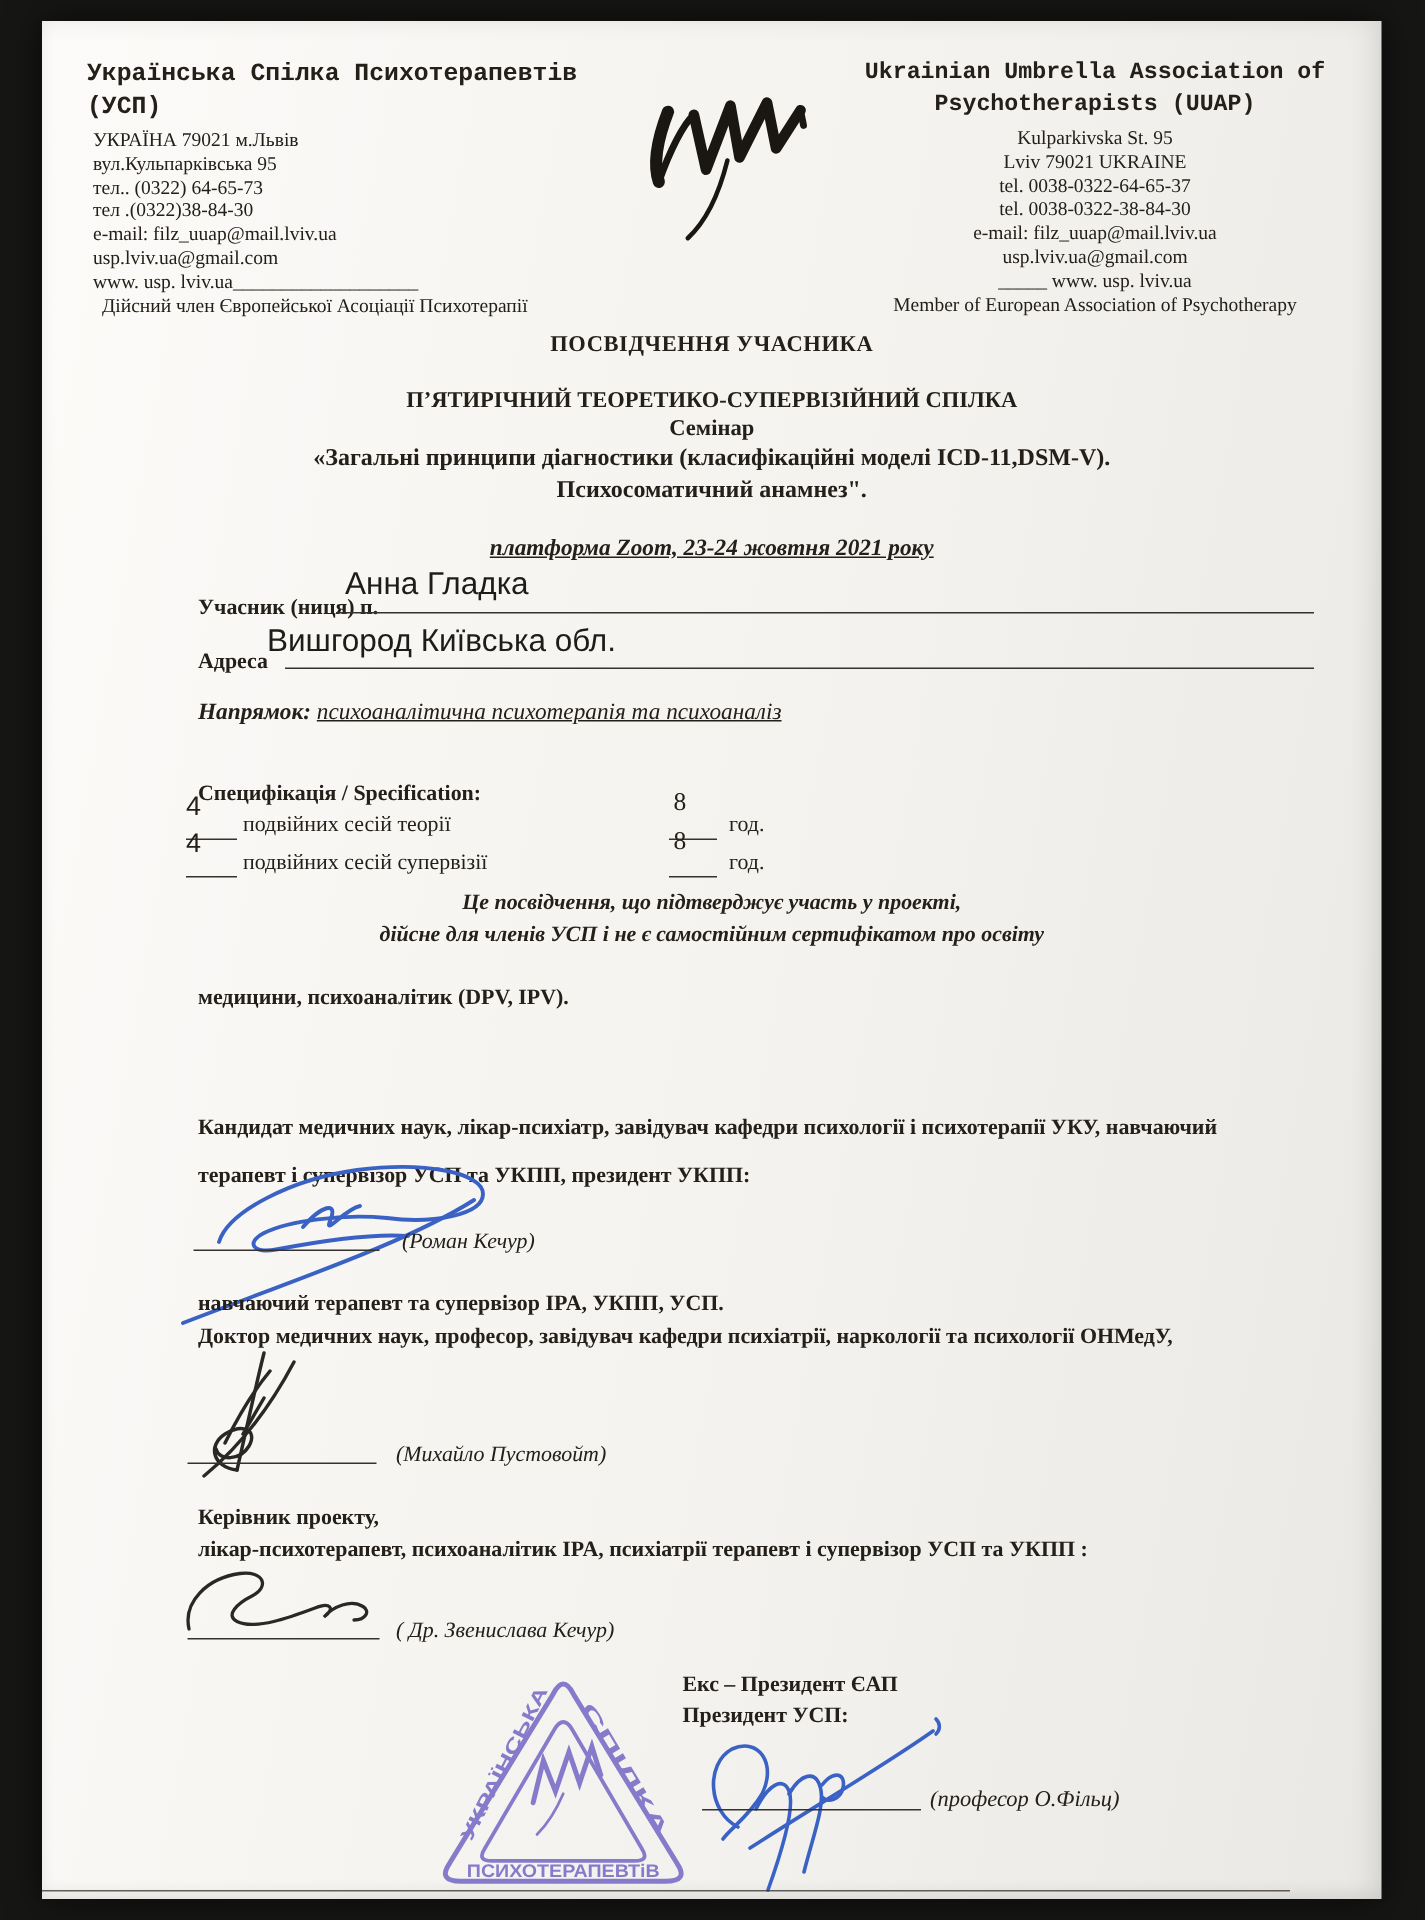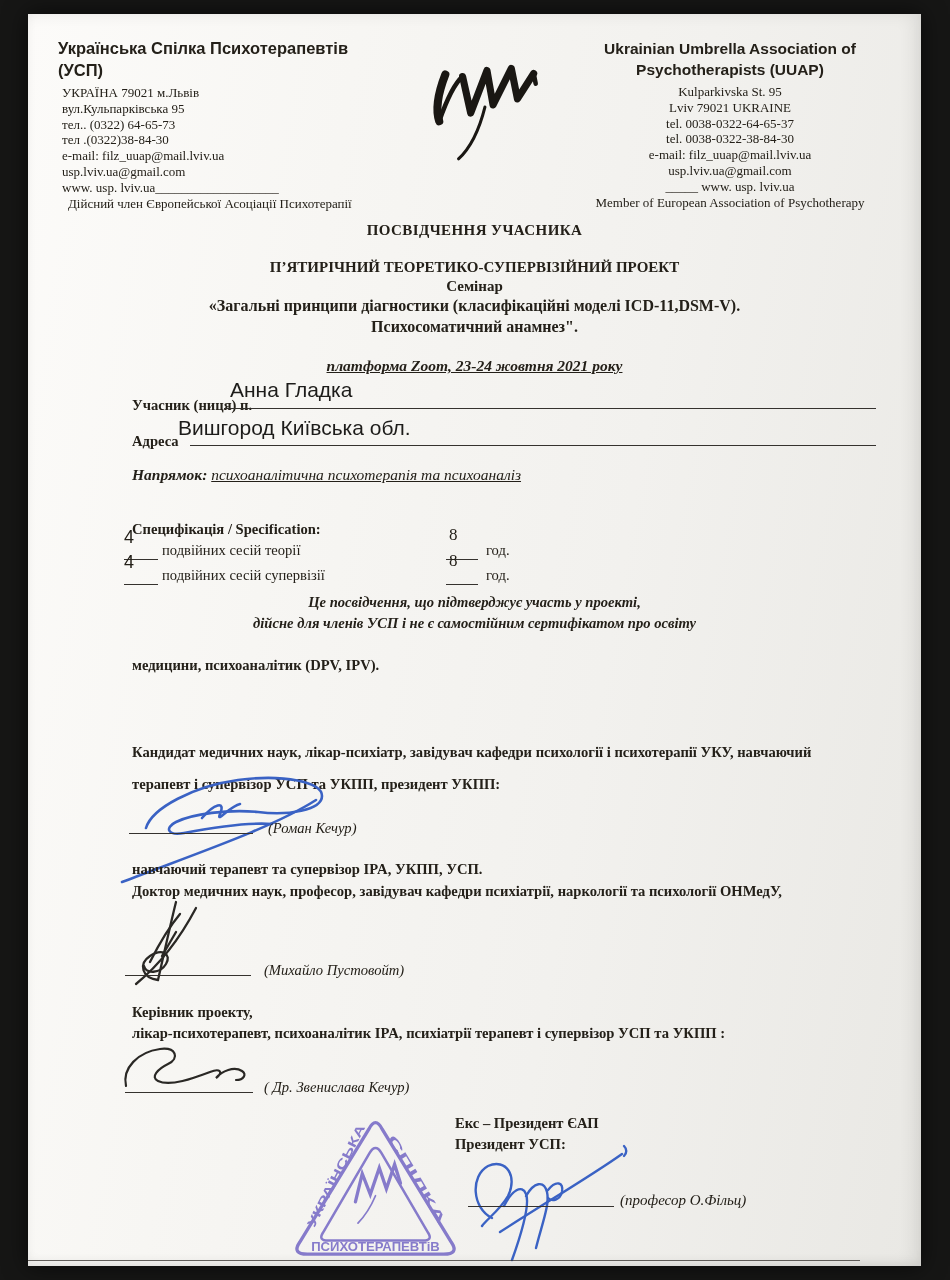--- a/index.html
+++ b/index.html
@@ -2,21 +2,21 @@
 <html><head>
 <meta charset="utf-8">
 <style>
   html,body{margin:0;padding:0;}
   body{width:950px;height:1280px;background:#161615;overflow:hidden;position:relative;
        font-family:"Liberation Serif","DejaVu Serif",serif;color:#242019;}
   .paper{position:absolute;left:28px;top:14px;width:893px;height:1252px;
          background:linear-gradient(100deg,#fcfbf9 0%,#f7f6f3 30%,#f2f1ee 62%,#e9e8e4 100%);
          box-shadow:0 0 22px rgba(0,0,0,.65), inset -8px 0 16px rgba(0,0,0,.07), inset 0 -4px 10px rgba(0,0,0,.05);}
   .abs{position:absolute;}
-  .serif{font-family:Liberation Sans, sans-serif;}
+  .serif{font-family:Liberation Mono, monospace;}
   .sans{font-family:"Liberation Sans","DejaVu Sans",sans-serif;}
   .b{font-weight:700;} .i{font-style:italic;}
   .ctr{left:0;right:0;text-align:center;}
   .fill{font-family:"Liberation Sans","DejaVu Sans",sans-serif;font-size:21px;color:#1d1c1a;}
   .rule{border-bottom:1.6px solid #35322e;height:0;}
   .contact{font-size:13px;line-height:15.8px;}
   .desc{font-size:14.6px;font-weight:700;line-height:22px;}
   .signame{font-size:14.6px;font-weight:400;font-style:italic;white-space:nowrap;}
   .underline-txt{text-decoration:underline;}
   svg{display:block;overflow:visible;}
@@ -66,21 +66,21 @@
       <div>tel. 0038-0322-64-65-37</div>
       <div>tel. 0038-0322-38-84-30</div>
       <div>e-mail: filz_uuap@mail.lviv.ua</div>
       <div>usp.lviv.ua@gmail.com</div>
       <div>_____ www. usp. lviv.ua</div>
       <div>Member of European Association of Psychotherapy</div>
     </div>
   </div>
 
   <div class="abs ctr b" style="top:208px;font-size:15px;letter-spacing:.4px;">ПОСВІДЧЕННЯ УЧАСНИКА</div>
-  <div class="abs ctr b" style="top:245px;font-size:15px;">П’ЯТИРІЧНИЙ ТЕОРЕТИКО-СУПЕРВІЗІЙНИЙ ПРОЕКТ</div>
+  <div class="abs ctr b" style="top:245px;font-size:15px;">П’ЯТИРІЧНИЙ ТЕОРЕТИКО-СУПЕРВІЗІЙНИЙ СПІЛКА</div>
   <div class="abs ctr b" style="top:264px;font-size:15px;">Семінар</div>
   <div class="abs ctr b" style="top:283px;font-size:16px;">«Загальні принципи діагностики (класифікаційні моделі ICD-11,DSM-V).</div>
   <div class="abs ctr b" style="top:304px;font-size:16px;">Психосоматичний анамнез".</div>
   <div class="abs ctr" style="top:343px;">
     <span class="b i underline-txt" style="font-size:15.5px;">платформа Zoom, 23-24 жовтня 2021 року</span>
   </div>
 
   <div class="abs b" style="left:104px;top:383px;font-size:14.6px;">Учасник (ниця) п.</div>
   <div class="abs fill" style="left:202px;top:364px;">Анна Гладка</div>
   <div class="abs rule" style="left:196px;top:394px;width:652px;"></div>

